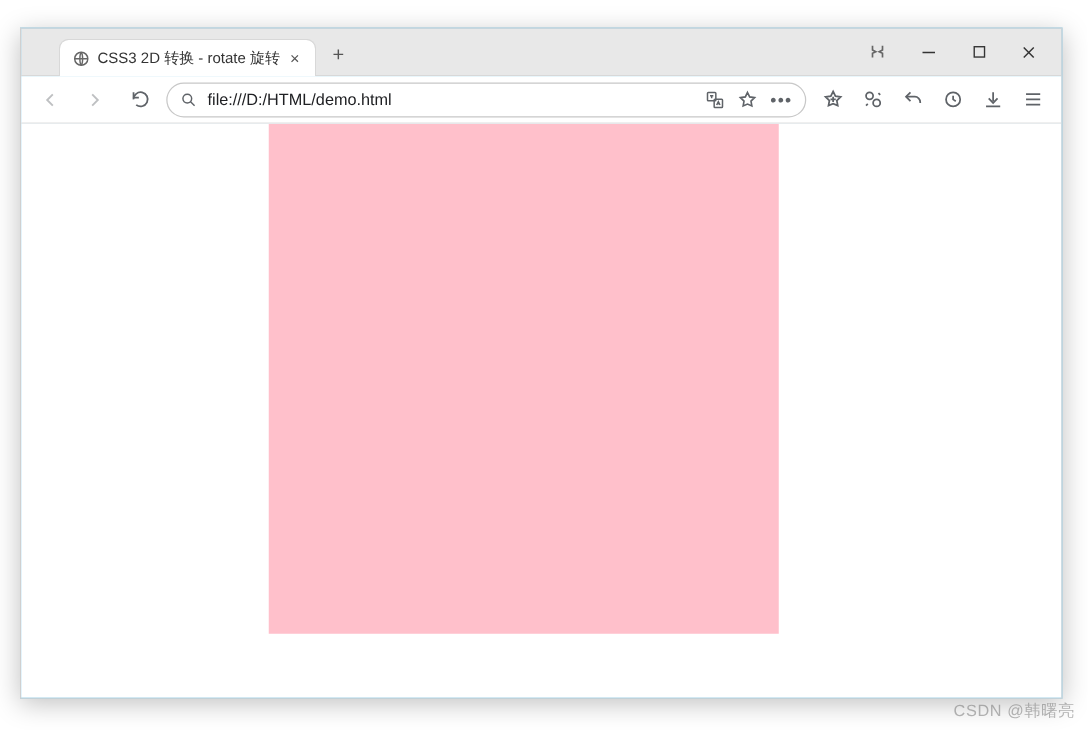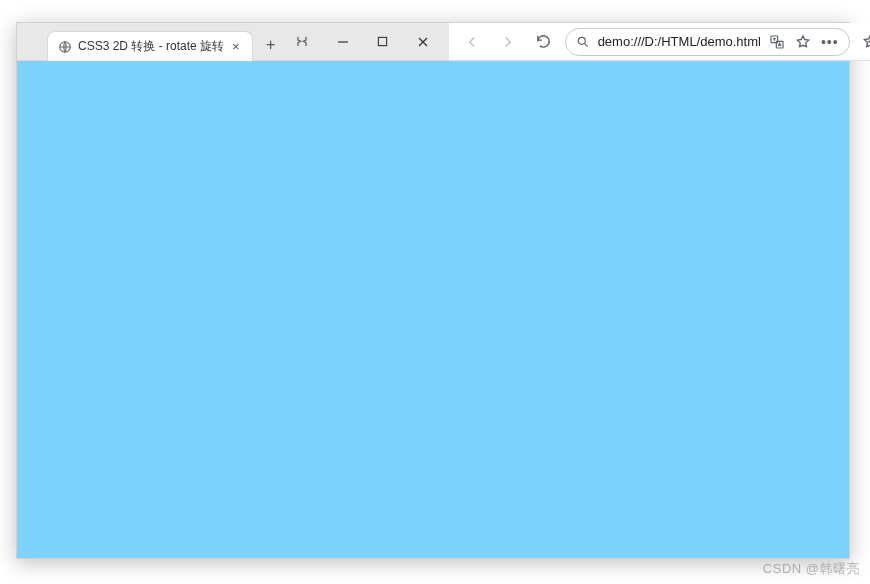--- a/index.html
+++ b/index.html
@@ -14,20 +14,21 @@
     .shadow-frame {
       position: absolute;
       left: 16px;
       top: 22px;
       width: 834px;
       height: 537px;
       box-shadow: 0 4px 20px rgba(0,0,0,0.25);
       background: #7dd3fc;
       border: 1px solid #d0d0d0;
       display: flex;
+      flex-direction: column;
     }
     .titlebar {
       height: 38px;
       background: #e8e8e8;
       display: flex;
       align-items: flex-end;
       border-bottom: 1px solid #d8d8d8;
     }
     .tabs-area {
       display: flex;
@@ -196,21 +197,21 @@
         </svg>
     </div>
 
     <div class="addr">
       <span class="addr-icon">
         <svg width="14" height="14" viewBox="0 0 24 24" fill="none" stroke="#5f6368" stroke-width="2">
             <circle cx="10" cy="10" r="6"></circle>
             <line x1="20" y1="20" x2="14.5" y2="14.5"></line>
           </svg>
       </span>
-      <span class="addr-text">demo:///D:/HTML/demo.html</span>
+      <span class="addr-text">file:///D:/HTML/demo.html</span>
       <span class="addr-actions">
         <span>
           <svg width="16" height="16" viewBox="0 0 24 24" fill="none" stroke="#5f6368" stroke-width="1.8">
               <rect x="3" y="3" width="10" height="10" rx="1"></rect>
               <rect x="11" y="11" width="10" height="10" rx="1"></rect>
               <path d="M6 7h4M8 7v3"></path>
               <path d="M14 18l2-4 2 4M14.7 16.6h2.6"></path>
             </svg>
         </span>
         <span>

